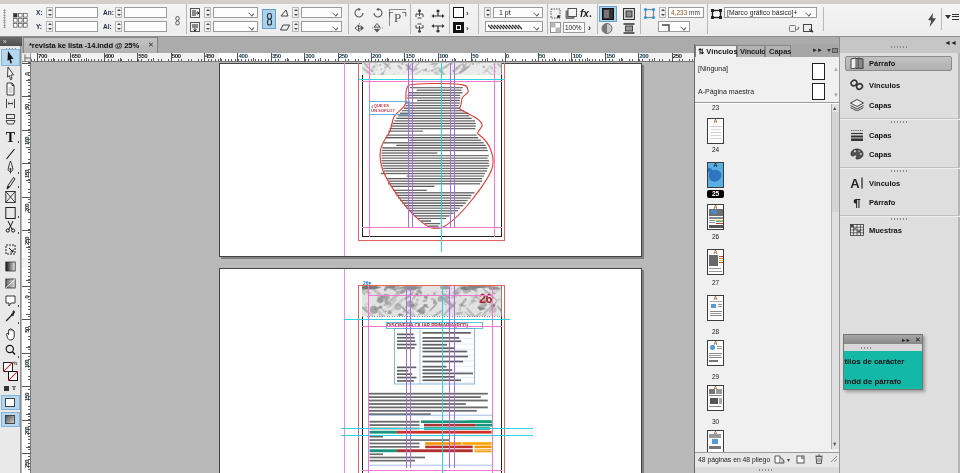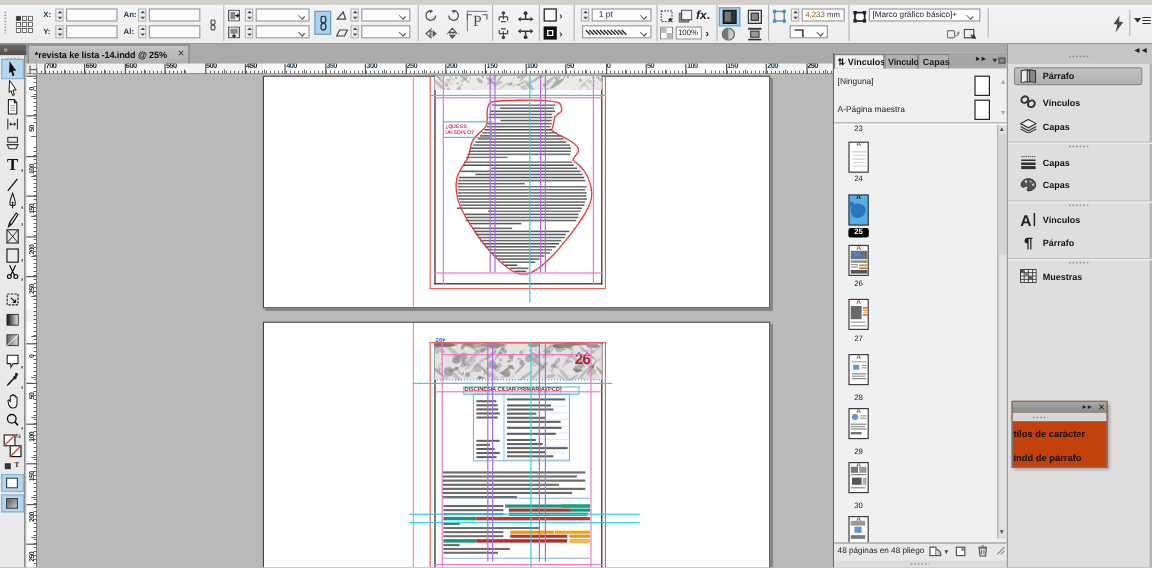--- a/index.html
+++ b/index.html
@@ -1094,20 +1094,20 @@
 <div class="dockrow" style="top:223px">
     <svg class="abs" style="left:5px;top:1px;width:14px;height:12px" viewBox="0 0 14 12">
       <rect x="0.5" y="0.5" width="13" height="11" fill="#eee" stroke="#333" stroke-width="0.8"></rect>
       <path d="M0.5,3.2 L13.5,3.2 M0.5,6 L13.5,6 M0.5,8.8 L13.5,8.8 M3.5,0.5 L3.5,11.5 M7,0.5 L7,11.5 M10.5,0.5 L10.5,11.5" stroke="#333" stroke-width="0.7"></path>
       <rect x="1" y="1" width="2" height="1.8" fill="#333"></rect>
       <rect x="4" y="3.6" width="2.5" height="2" fill="#777"></rect>
       <rect x="7.5" y="6.4" width="2.5" height="2" fill="#555"></rect>
     </svg>
     <div class="txt">Muestras</div>
   </div>
-<div class="abs" style="left:843px;top:334px;width:80px;height:56px;background:#c2410c;border:1px solid #777;box-shadow:2px 2px 3px rgba(0,0,0,0.3);z-index:5">
+<div class="abs" style="left:843px;top:334px;width:80px;height:56px;background:#14b8a6;border:1px solid #777;box-shadow:2px 2px 3px rgba(0,0,0,0.3);z-index:5">
     <div class="abs" style="left:0;top:0;width:100%;height:9px;background:linear-gradient(#a8a8a8,#888)"></div>
     <div class="abs" style="left:57px;top:1.5px;font-size:5.5px;color:#222;letter-spacing:-1px">►►</div>
     <div class="abs" style="left:71px;top:1px;font-size:7px;color:#222">✕</div>
     <div class="abs" style="left:0;top:9px;width:100%;height:7px;background:#d8d8d8"></div>
     <div class="dots" style="left:16px;top:11.5px;width:13px"></div>
     <div class="abs" style="left:0.5px;top:21.5px;font-size:7.8px;font-weight:bold;color:#111;white-space:nowrap">tilos de carácter</div>
     <div class="abs" style="left:0.5px;top:41.5px;font-size:7.8px;font-weight:bold;color:#111;white-space:nowrap">indd de párrafo</div>
   </div>
 </body></html>

